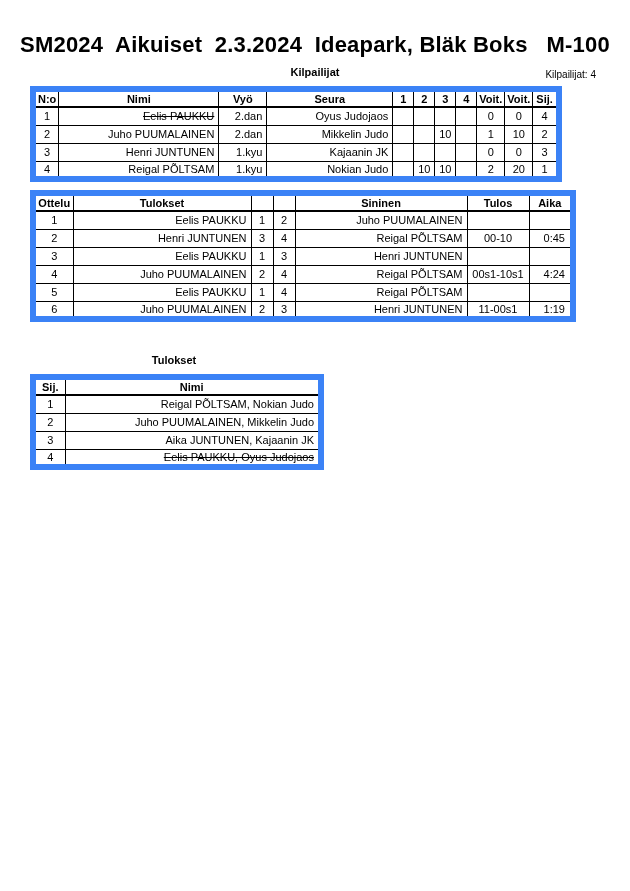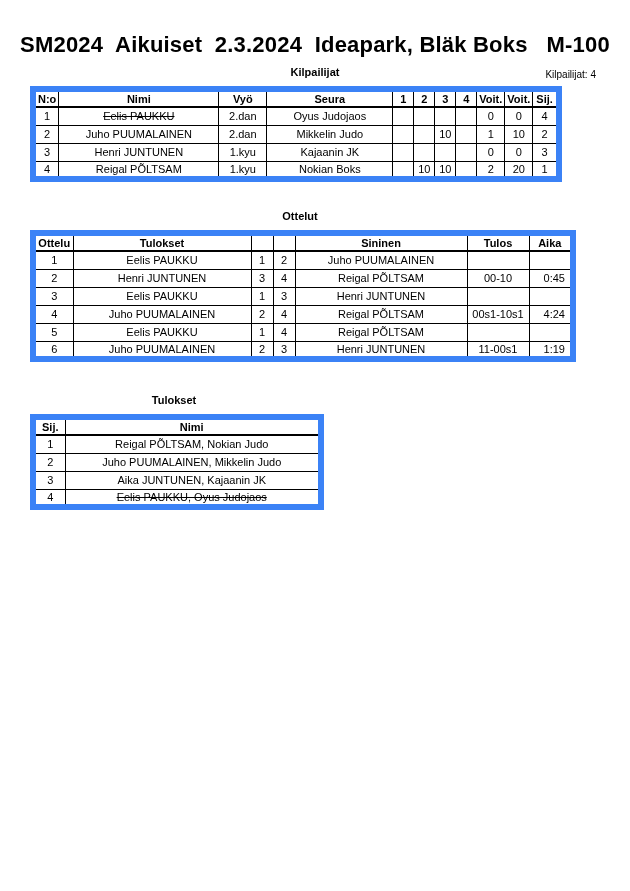--- a/index.html
+++ b/index.html
@@ -31,21 +31,21 @@
     overflow:hidden;
     white-space:nowrap;
   }
   .tbl th {
     border-bottom:2px solid #000;
     font-weight:bold;
     text-align:center;
     padding:0 2px;
   }
   td.ac { text-align:center; padding:0 1px; }
-  td.al { text-align:center; }
+  td.al { text-align:right; }
   td.ar { text-align:right; padding-right:5px; }
   .strike { text-decoration:line-through; }
 
   .section-heading {
     margin-left:30px;
     text-align:center;
     font-size:11px;
     font-weight:bold;
   }
   .gap-ottelut { margin-top:28px; }
@@ -133,33 +133,32 @@
         <td class="ac"></td>
         <td class="ac"></td>
         <td class="ac">0</td>
         <td class="ac">0</td>
         <td class="ac">3</td>
       </tr>
       <tr>
         <td class="ac">4</td>
         <td class="al">Reigal PÕLTSAM</td>
         <td class="al">1.kyu</td>
-        <td class="al">Nokian Boks</td>
+        <td class="al">Nokian Judo</td>
         <td class="ac"></td>
         <td class="ac">10</td>
         <td class="ac">10</td>
         <td class="ac"></td>
         <td class="ac">2</td>
         <td class="ac">20</td>
         <td class="ac">1</td>
       </tr>
     </tbody>
   </table>
 
-  <div class="section-heading w-ottelut gap-ottelut">Ottelut</div>
 
   <table class="tbl tbl-top">
     <colgroup>
       <col style="width:40px">
         <col style="width:178px">
         <col style="width:22px">
         <col style="width:22px">
       <col style="width:172px">
         <col style="width:62px">
         <col style="width:44px">

